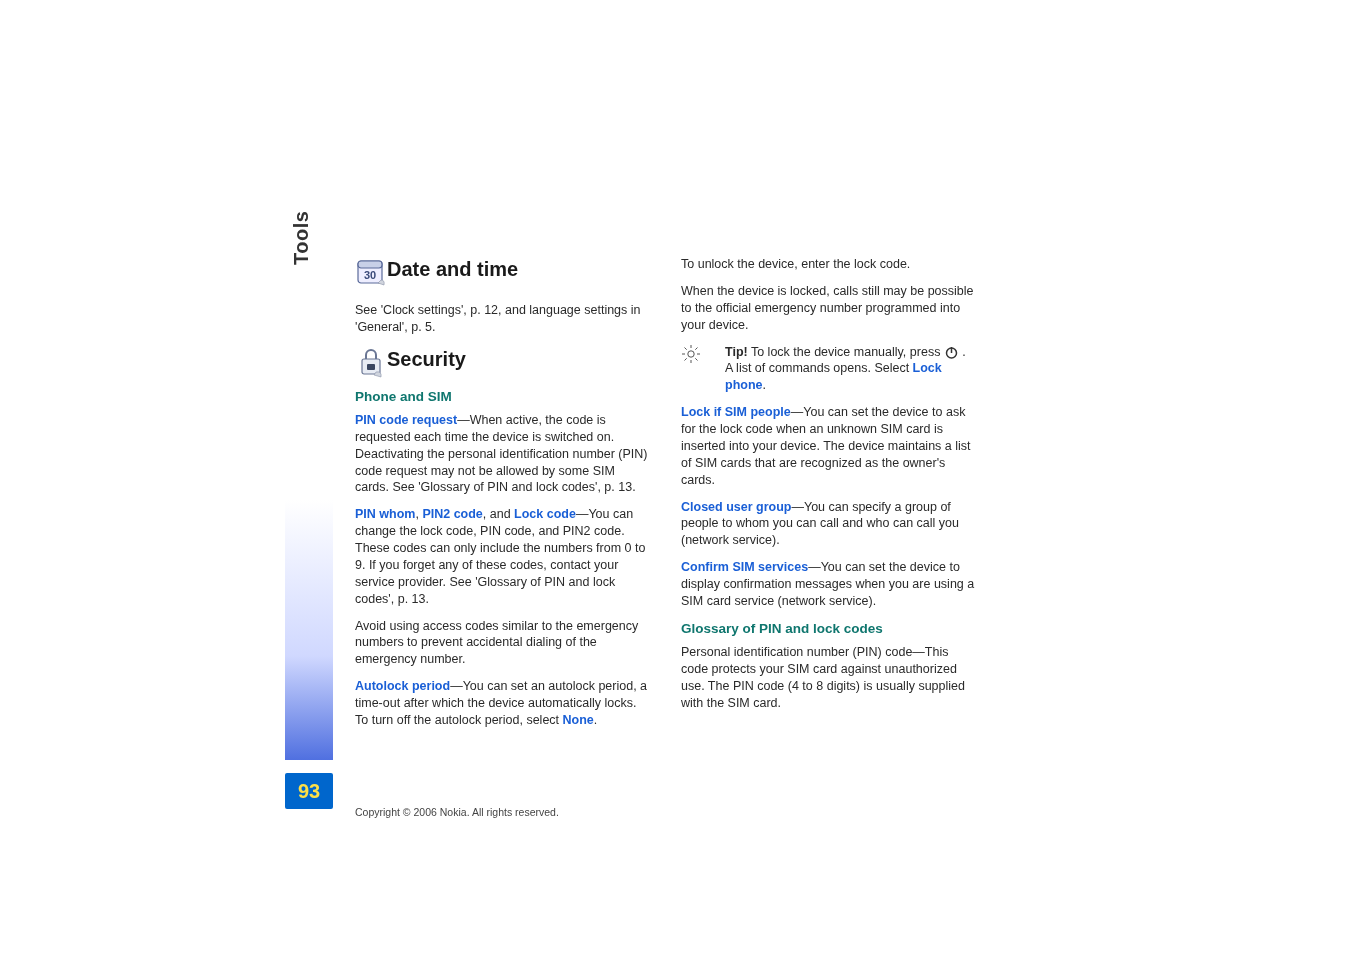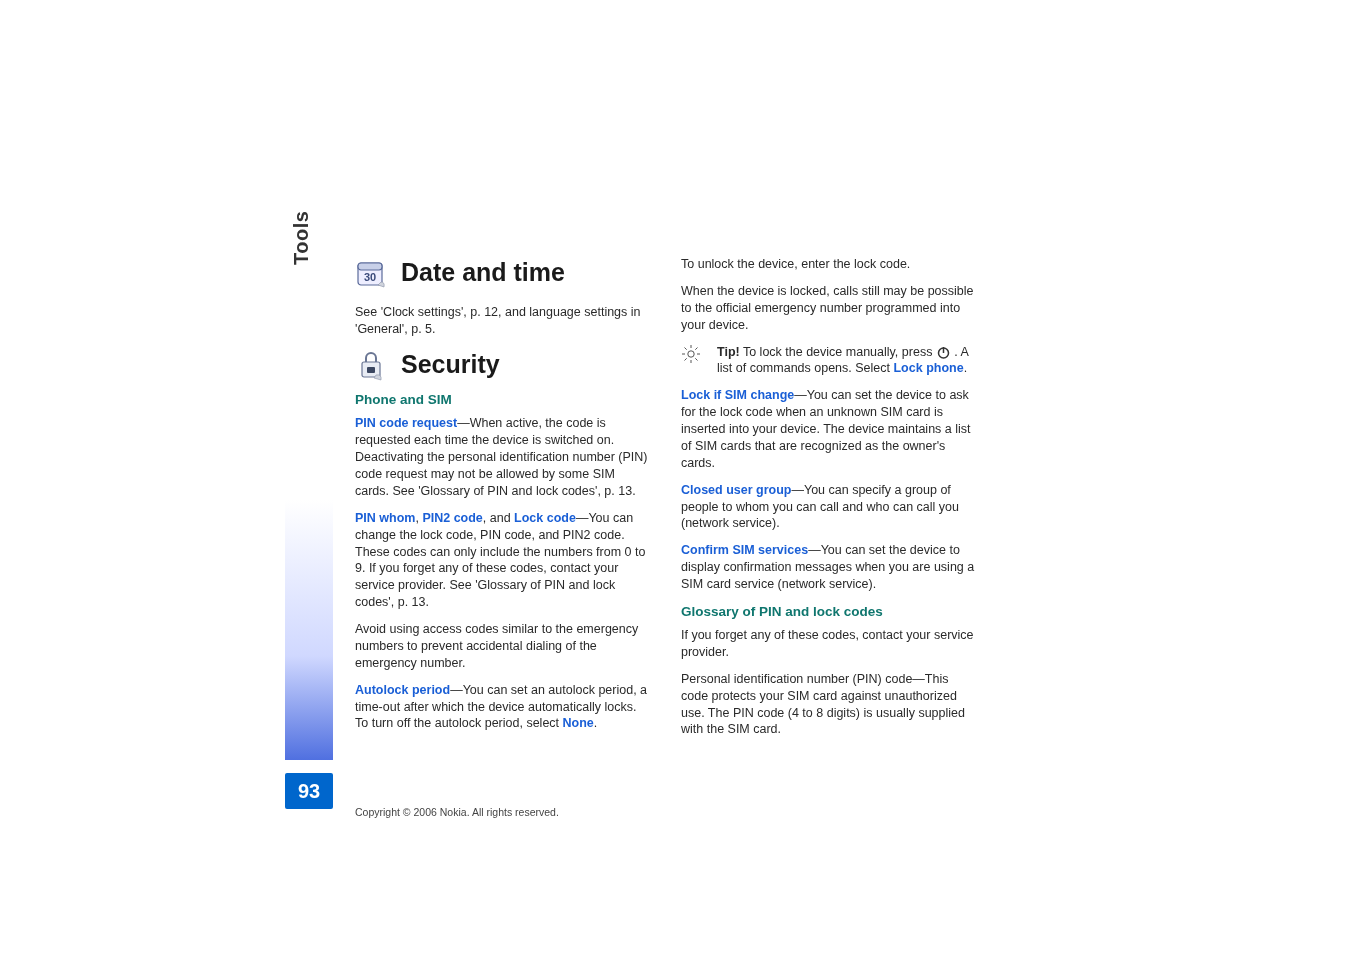--- a/index.html
+++ b/index.html
@@ -23,21 +23,21 @@
     color: #333;
     letter-spacing: 0.5px;
   }
   .page-number-box {
     position: absolute;
     left: 285px;
     bottom: 145px;
     width: 48px;
     height: 36px;
     background: #0066cc;
-    color: #ffffff;
+    color: #fde047;
     font-weight: bold;
     font-size: 20px;
     display: flex;
     align-items: center;
     justify-content: center;
     border-radius: 2px;
   }
   .gradient-bar {
     position: absolute;
     left: 285px;
@@ -56,25 +56,24 @@
   }
   .col {
     width: 295px;
     font-size: 12.5px;
     color: #2a2a2a;
     line-height: 1.35;
     margin-top: 36px;
   }
   .section-head {
     display: flex;
-    align-items: flex-end;
-    gap: 14px;
+    align-items: flex-start;
   }
   .sect-title {
-    font-size: 25px;
+    font-size: 20px;
     font-weight: bold;
     color: #1a1a1a;
   }
   .cal-icon {
     width: 32px;
     height: 32px;
     flex-shrink: 0;
   }
   .lock-icon {
     width: 32px;
@@ -90,21 +89,21 @@
     margin-top: 6px;
     margin-bottom: 6px;
     color: #0f766e;
   }
   .blue {
     color: #1a5fd6;
     font-weight: bold;
   }
   .tip-row {
     display: flex;
-    gap: 16px;
+    gap: 24px;
     align-items: flex-start;
     margin-bottom: 10px;
     justify-content: center;
   }
   .tip-icon {
     width: 20px;
     height: 20px;
     flex-shrink: 0;
   }
   .power-glyph {
@@ -211,35 +210,34 @@
         <b>Tip!</b><span> To lock the device manually, press </span><span class="power-glyph">
           <svg viewBox="0 0 15 15">
             <circle cx="7.5" cy="8" r="5" fill="none" stroke="#333" stroke-width="1.5"></circle>
             <line x1="7.5" y1="2" x2="7.5" y2="8" stroke="#333" stroke-width="1.5"></line>
           </svg>
         </span><span> . A list of commands opens. Select </span><span class="blue">Lock phone</span><span>.</span>
       </div>
     </div>
 
     <p>
-      <span class="blue">Lock if SIM change</span><span>—You can set the device to ask for the lock code when an unknown SIM card is inserted into your device. The device maintains a list of SIM cards that are recognized as the owner's cards.</span>
+      <span class="blue">Lock if SIM people</span><span>—You can set the device to ask for the lock code when an unknown SIM card is inserted into your device. The device maintains a list of SIM cards that are recognized as the owner's cards.</span>
     </p>
 
     <p>
       <span class="blue">Closed user group</span><span>—You can specify a group of people to whom you can call and who can call you (network service).</span>
     </p>
 
 
     <p>
       <span class="blue">Confirm SIM services</span><span>—You can set the device to display confirmation messages when you are using a SIM card service (network service).</span>
     </p>
 
     <div class="sub-head">Glossary of PIN and lock codes</div>
 
-    <p>If you forget any of these codes, contact your service provider.</p>
 
     <p>Personal identification number (PIN) code—This code protects your SIM card against unauthorized use. The PIN code (4 to 8 digits) is usually supplied with the SIM card.</p>
 
   </div>
 
 </div>
 
 <div class="footer">Copyright © 2006 Nokia. All rights reserved.</div>
 
 </body></html>

